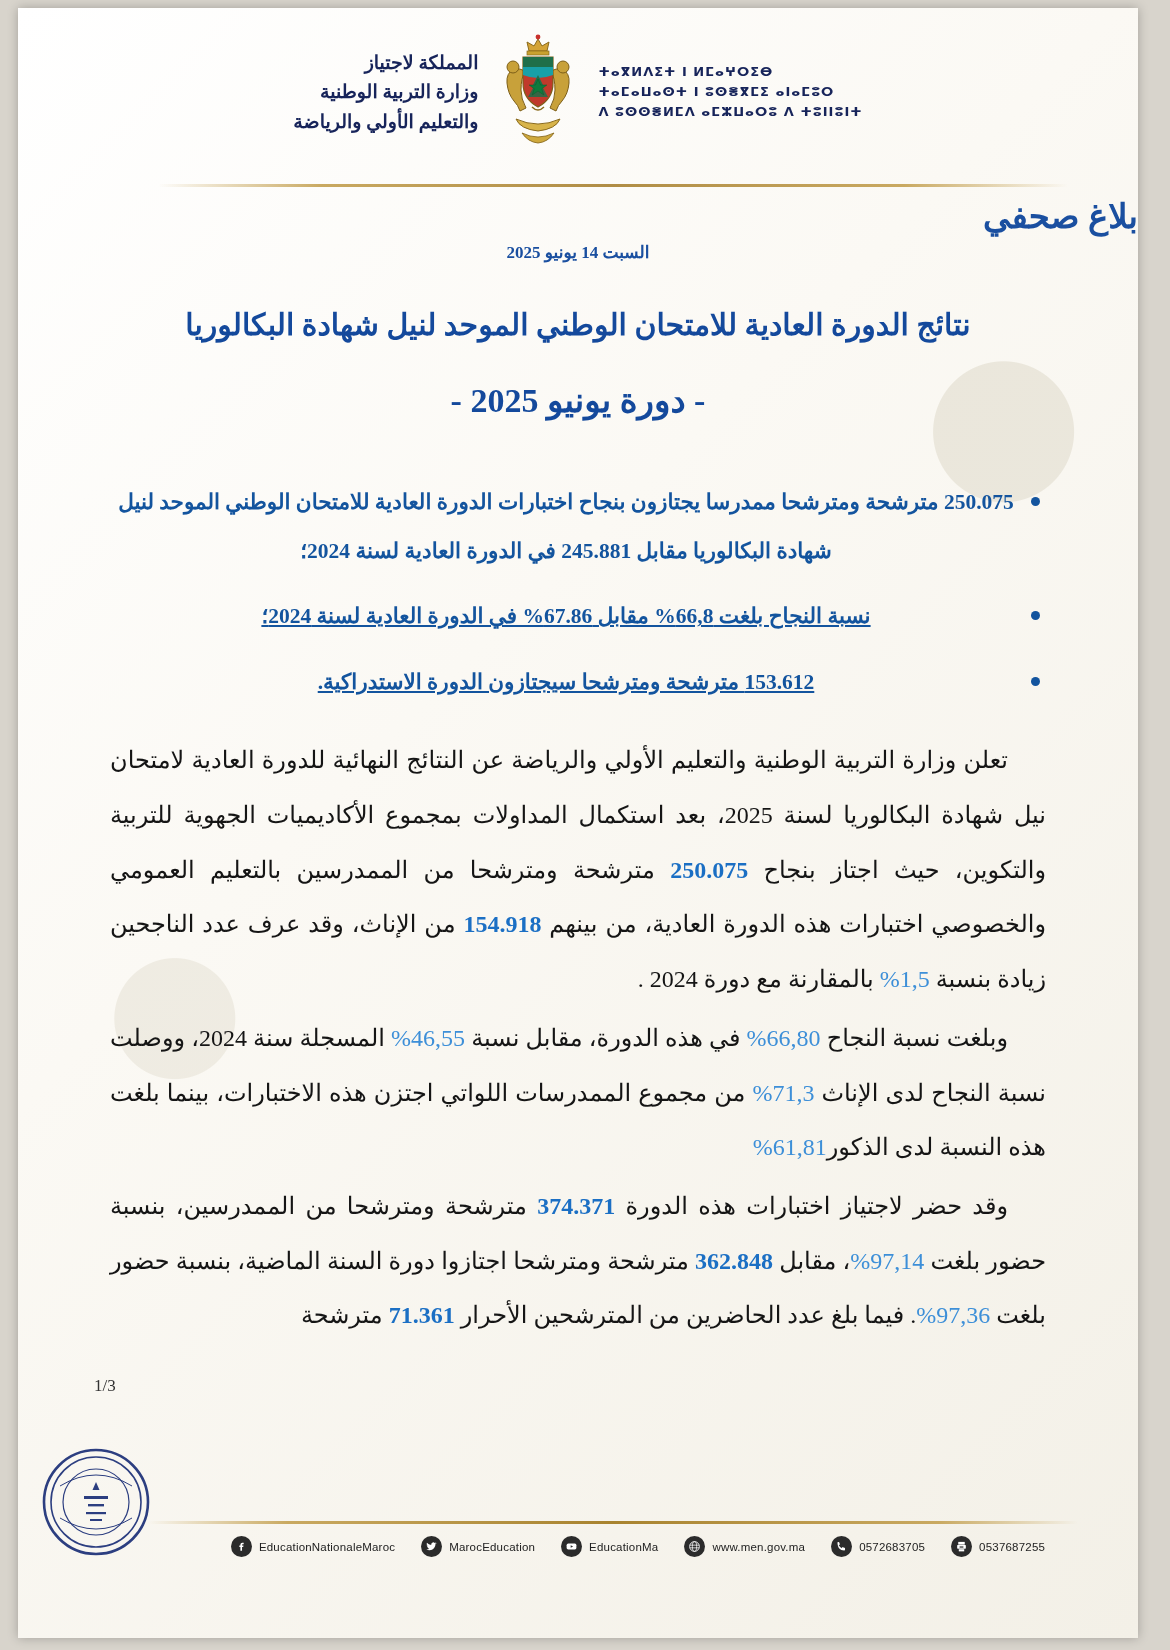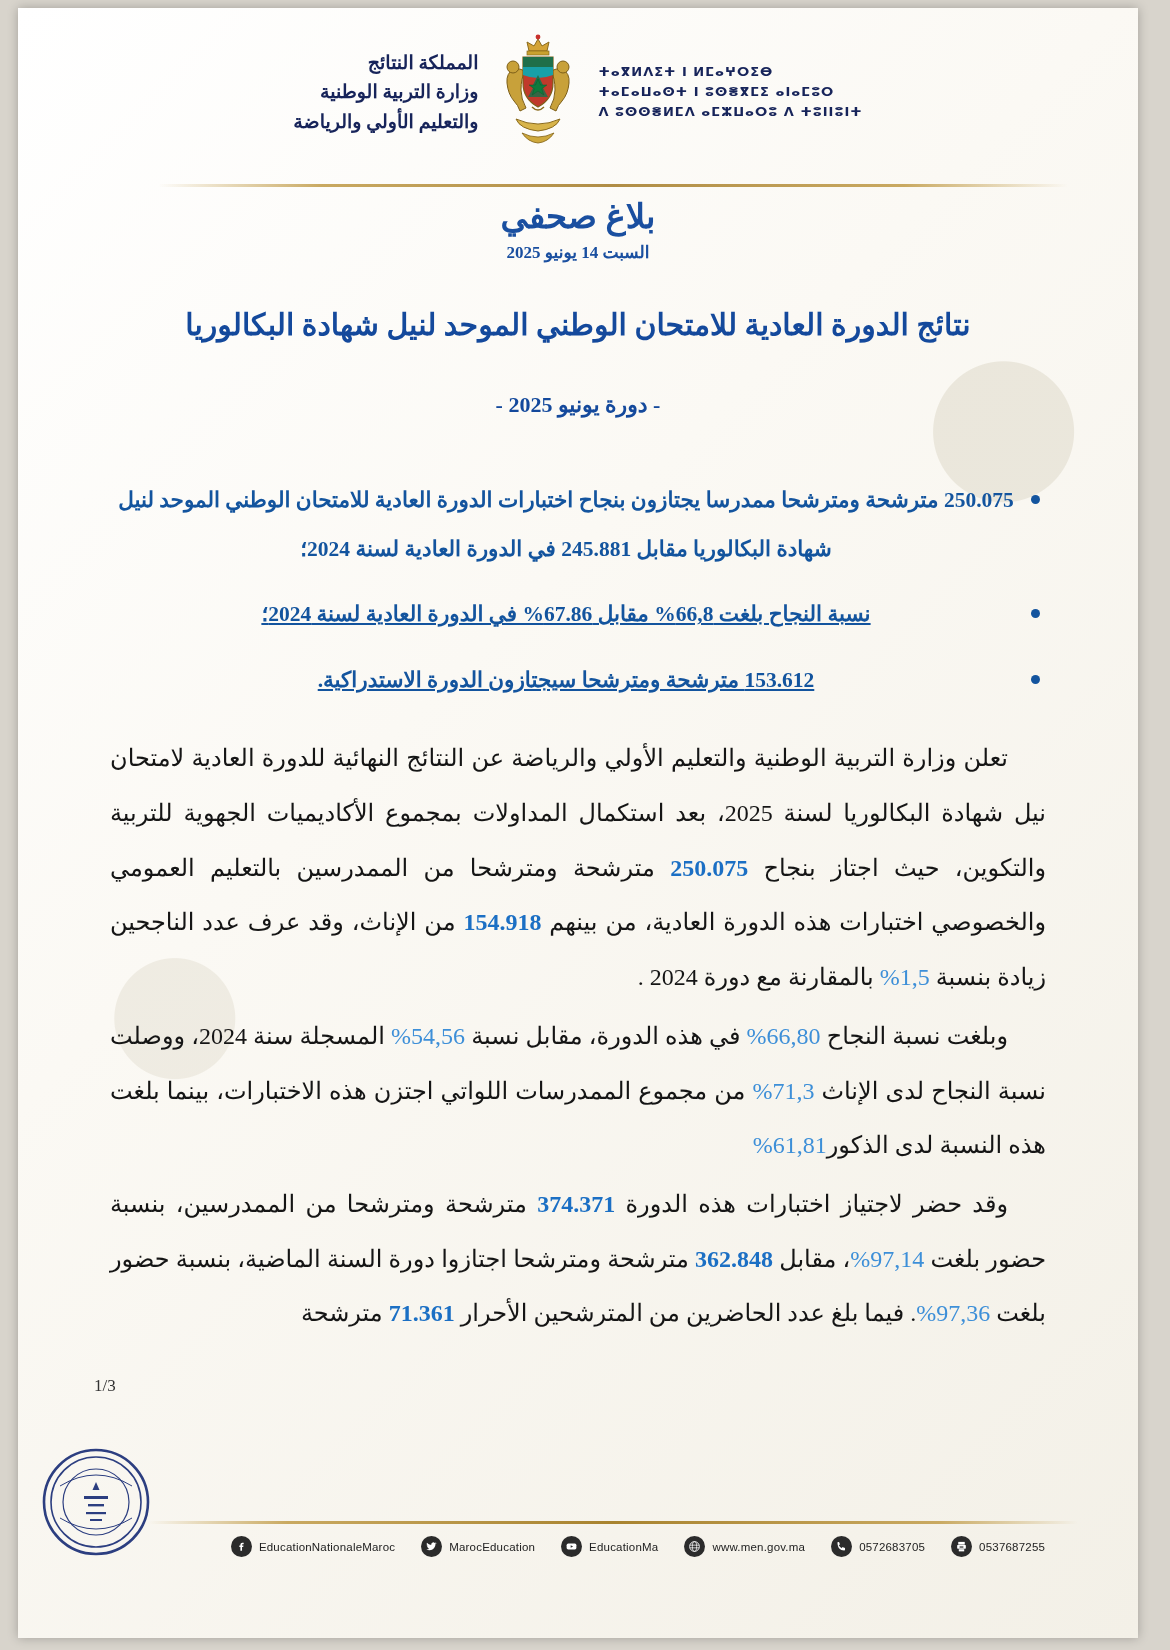--- a/index.html
+++ b/index.html
@@ -33,27 +33,27 @@
   .crest svg{width:100%;height:100%;}
 
   .rule{
     position:absolute;left:140px;right:70px;top:176px;height:3px;
     background:linear-gradient(to right,rgba(190,160,90,0) 0%,#c9a961 18%,#b08d45 50%,#c9a961 82%,rgba(190,160,90,0) 100%);
     border-radius:2px;
   }
 
   
   .title-wrap{text-align:center;margin-top:34px;color:#1f4f9c;}
-  .t-main{font-size:34px;font-weight:bold;color:#1a4fa0;letter-spacing:0;}
+  .t-main{font-size:34px;font-weight:bold;color:#1a4fa0;letter-spacing:0;text-align:right;}
   .t-date{font-size:17px;font-weight:bold;color:#1a4fa0;margin-top:6px;}
   .t-sub{
     font-size:30px;font-weight:bold;color:#14499c;
     margin:36px auto 0;max-width:1000px;line-height:1.75;
   }
-  .t-sub2{font-size:22px;font-weight:bold;color:#14499c;margin-top:40px;}
+  .t-sub2{font-size:34px;font-weight:bold;color:#14499c;margin-top:28px;}
 
   
   .bullets{margin:58px 90px 0 100px;color:#14559f;}
   .bullets ul{margin:0;padding:0 34px 0 0;list-style:none;}
   .bullets li{position:relative;font-size:21.5px;font-weight:bold;line-height:2.3;text-align:center;color:#13549e;margin-bottom:16px;}
   .bullets li .dot{position:absolute;right:-26px;top:19px;width:9px;height:9px;border-radius:50%;background:#13549e;}
   .bullets li.one{text-align:center;}
   .bullets li.two,.bullets li.three{text-decoration:underline;}
 
   
@@ -116,21 +116,21 @@
 
         <path d="M46 46 l2.6 6 h6.3 l-5.1 3.8 2 6.2 -5.8 -4 -5.8 4 2 -6.2 -5.1 -3.8 h6.3z" fill="#0e7a3d" stroke="#0a5c2d" stroke-width=".5"></path>
 
         <path d="M24 86 q22 10 44 0 q-4 10 -22 12 q-18 -2 -22 -12z" fill="#d8b44a" stroke="#8a6a1c" stroke-width="1"></path>
         <path d="M30 100 q16 8 32 0 q-6 9 -16 10 q-10 -1 -16 -10z" fill="#cfa93c" stroke="#8a6a1c" stroke-width=".9"></path>
         <path d="M40 74 q6 6 12 0" fill="none" stroke="#8a6a1c" stroke-width="1.4"></path>
       </svg>
     </div>
 
     <div class="hdr-col hdr-ar">
-      <div>المملكة النتائج</div>
+      <div>المملكة لاجتياز</div>
       <div>وزارة التربية الوطنية</div>
       <div>والتعليم الأولي والرياضة</div>
     </div>
   </div>
 
   <div class="rule"></div>
 
   <div class="title-wrap">
     <div class="t-main">بلاغ صحفي</div>
     <div class="t-date">السبت 14 يونيو 2025</div>
@@ -152,21 +152,21 @@
         <span class="dot"></span>
         <span>153.612 مترشحة ومترشحا سيجتازون الدورة الاستدراكية.</span>
       </li>
     </ul>
   </div>
 
   <div class="body">
 
     <p><span>تعلن وزارة التربية الوطنية والتعليم الأولي والرياضة عن النتائج النهائية للدورة العادية لامتحان نيل شهادة البكالوريا لسنة 2025، بعد استكمال المداولات بمجموع الأكاديميات الجهوية للتربية والتكوين، حيث اجتاز بنجاح </span><span class="hl">250.075</span><span> مترشحة ومترشحا من الممدرسين بالتعليم العمومي والخصوصي اختبارات هذه الدورة العادية، من بينهم </span><span class="hl">154.918</span><span> من الإناث، وقد عرف عدد الناجحين زيادة بنسبة </span><span class="hl-l">1,5%</span><span> بالمقارنة مع دورة 2024 .</span></p>
 
-    <p><span>وبلغت نسبة النجاح </span><span class="hl-l">66,80%</span><span> في هذه الدورة، مقابل نسبة </span><span class="hl-l">54,56%</span><span>  المسجلة سنة 2024، ووصلت نسبة النجاح لدى الإناث </span><span class="hl-l">71,3%</span><span> من مجموع الممدرسات اللواتي اجتزن هذه الاختبارات، بينما بلغت هذه النسبة لدى الذكور</span><span class="hl-l">61,81%</span></p>
+    <p><span>وبلغت نسبة النجاح </span><span class="hl-l">66,80%</span><span> في هذه الدورة، مقابل نسبة </span><span class="hl-l">46,55%</span><span>  المسجلة سنة 2024، ووصلت نسبة النجاح لدى الإناث </span><span class="hl-l">71,3%</span><span> من مجموع الممدرسات اللواتي اجتزن هذه الاختبارات، بينما بلغت هذه النسبة لدى الذكور</span><span class="hl-l">61,81%</span></p>
 
     <p><span>وقد حضر لاجتياز اختبارات هذه الدورة </span><span class="hl">374.371</span><span> مترشحة ومترشحا من الممدرسين، بنسبة حضور بلغت </span><span class="hl-l">97,14%</span><span>، مقابل </span><span class="hl">362.848</span><span> مترشحة ومترشحا اجتازوا دورة السنة الماضية، بنسبة حضور بلغت </span><span class="hl-l">97,36%</span><span>. فيما بلغ عدد الحاضرين من المترشحين الأحرار </span><span class="hl">71.361</span><span> مترشحة</span></p>
   </div>
 
   <div class="pageno">1/3</div>
 
   <div class="foot-rule"></div>
 
   <div class="stamp">
     <svg viewBox="0 0 112 112" xmlns="http://www.w3.org/2000/svg">

